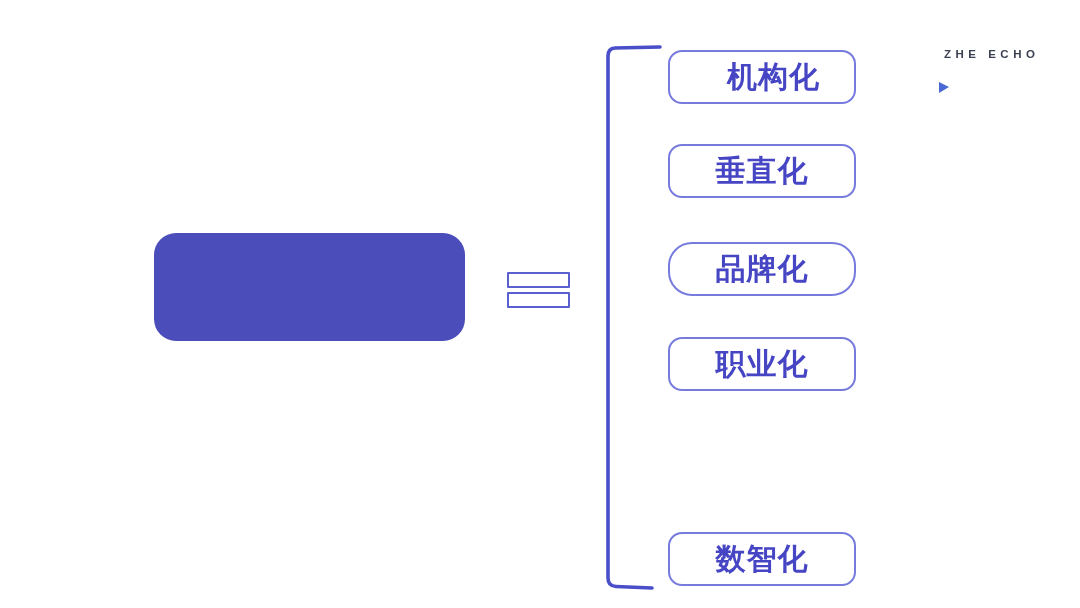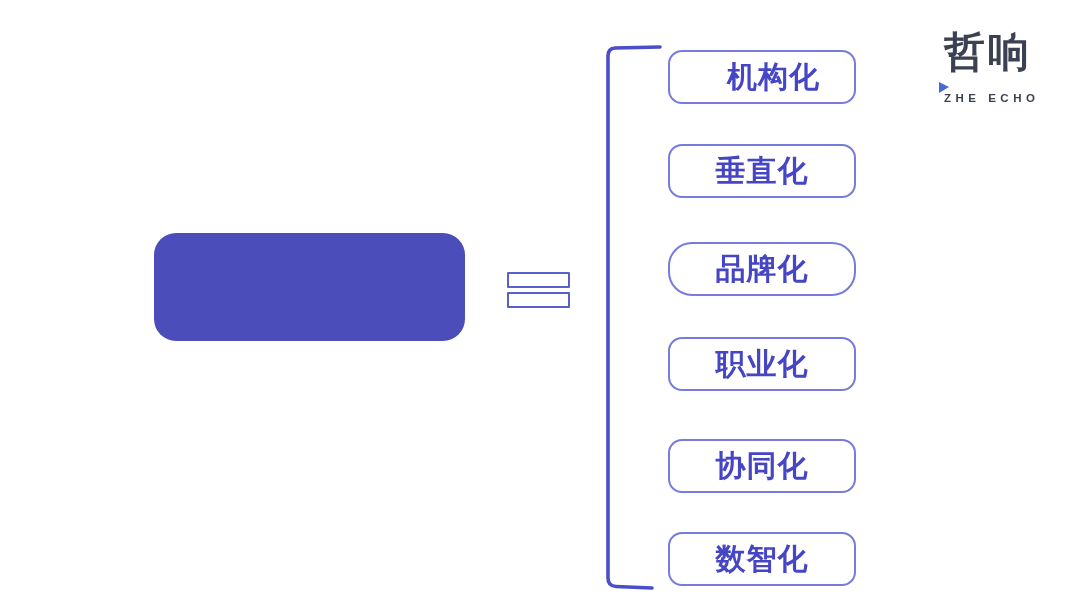--- a/index.html
+++ b/index.html
@@ -163,26 +163,22 @@
   </div>
   <div class="trend-box t2">
     <span>垂直化</span>
   </div>
   <div class="trend-box t3">
     <span>品牌化</span>
   </div>
   <div class="trend-box t4">
     <span>职业化</span>
   </div>
-  <div class="trend-box t5">
-    <span>协同化</span>
-  </div>
   <div class="trend-box t6">
     <span>数智化</span>
   </div>
 
   <div class="logo">
-    <div class="logo-cn">哲响</div>
     <div class="logo-triangle"></div>
     <div class="logo-en">ZHE ECHO</div>
   </div>
 
 </div>
 
 </body></html>

